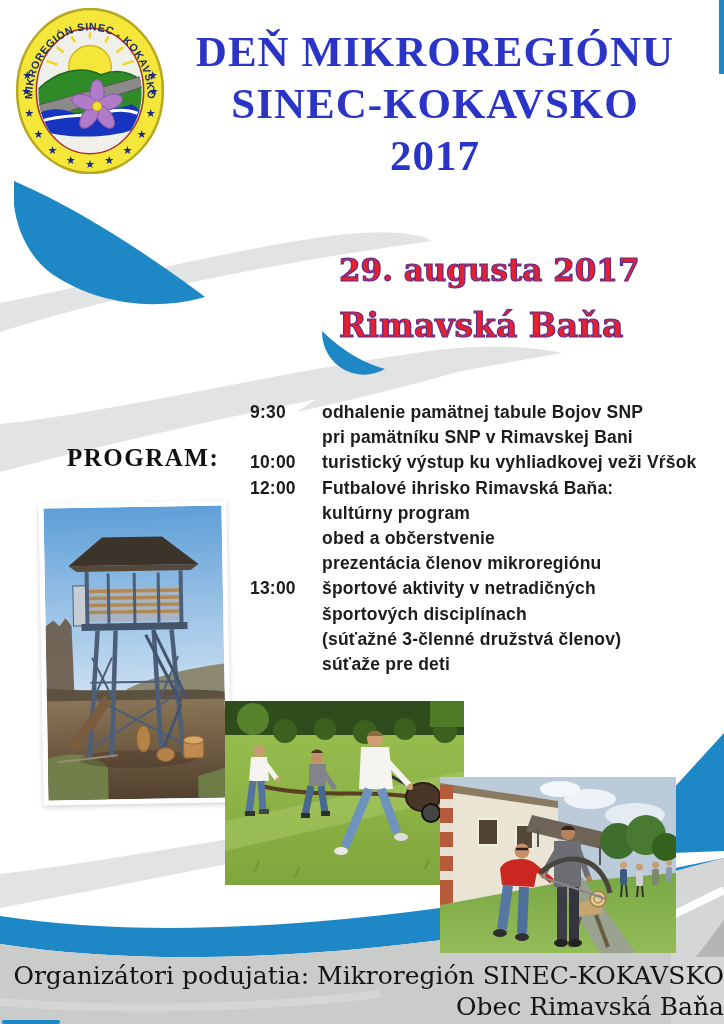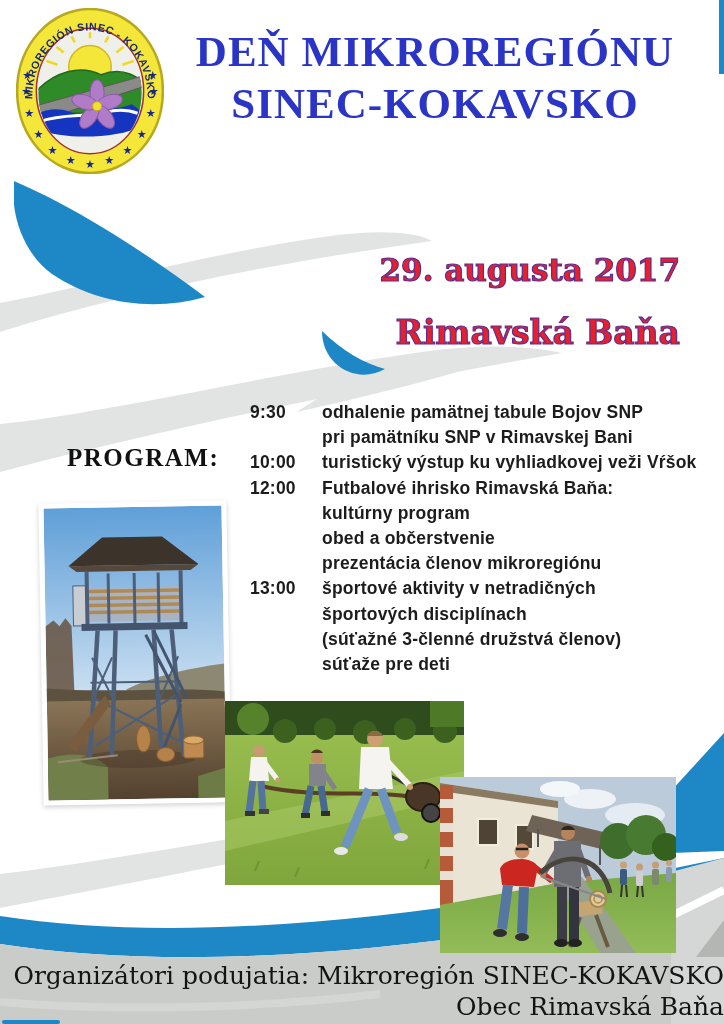--- a/index.html
+++ b/index.html
@@ -14,25 +14,25 @@
   .logo{left:16px;top:8px;width:148px;height:166px;z-index:5;}
 
   
   .title{left:150px;top:26px;width:570px;text-align:center;z-index:5;
          font-family:"Liberation Serif",serif;font-weight:bold;color:#2a35c8;
          font-size:43px;line-height:52px;letter-spacing:1px;}
 
   .sliver{left:719px;top:0;width:5px;height:74px;background:#1e88c7;z-index:2;}
 
   
-  .eventinfo{left:316px;top:250px;width:364px;text-align:right;z-index:5;
+  .eventinfo{left:339px;top:250px;width:364px;text-align:left;z-index:5;
              font-family:"DejaVu Serif",serif;font-weight:bold;color:#e8202e;
              -webkit-text-stroke:1.2px #5c2d91;}
   .eventinfo .date{font-size:31px;line-height:40px;}
-  .eventinfo .place{font-size:33px;line-height:40px;margin-top:23px;}
+  .eventinfo .place{font-size:33px;line-height:40px;margin-top:16px;}
 
   
   .program-label{left:67px;top:444px;z-index:5;font-family:"Liberation Serif",serif;
                  font-weight:bold;font-size:25px;letter-spacing:1.5px;color:#111;}
   .schedule{left:250px;top:400px;width:470px;z-index:5;color:#1c1c1c;
             font-family:"Liberation Sans",sans-serif;font-weight:bold;
             font-size:17.5px;line-height:25.2px;letter-spacing:.2px;white-space:nowrap;}
   .srow{display:flex;}
   .stime{width:70px;flex:0 0 70px;}
   .slines{flex:1;}
@@ -135,20 +135,21 @@
           </g>
           <circle cx="80" cy="97" r="4.5" fill="#f0e030" stroke="#c8a818"></circle>
         </g>
       </g>
     </svg>
   </div>
 
   <div class="abs title">
     <div>DEŇ MIKROREGIÓNU</div>
     <div>SINEC-KOKAVSKO</div>
+    <div>2017</div>
   </div>
 
   <div class="abs sliver"></div>
 
   <div class="abs eventinfo">
     <div class="date">29. augusta 2017</div>
     <div class="place">Rimavská Baňa</div>
   </div>
 
   <div class="abs program-label">PROGRAM:</div>

